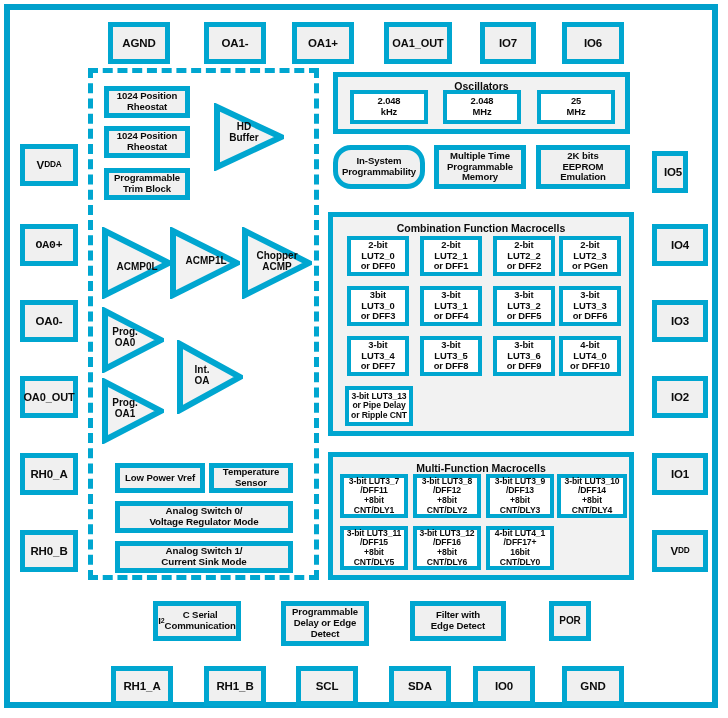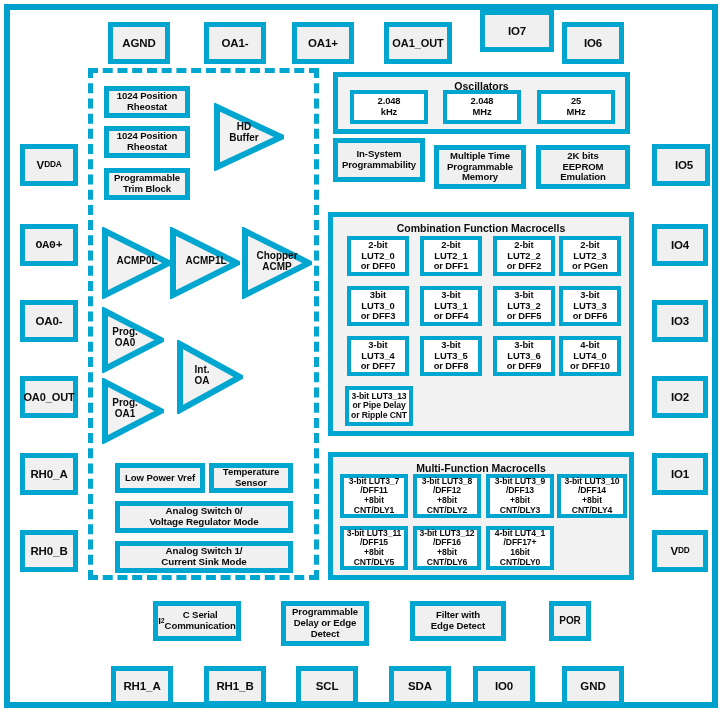--- a/index.html
+++ b/index.html
@@ -106,31 +106,31 @@
 <body>
 
 <div id="canvas">
 
   <div id="device-frame"></div>
 
   <div class="box pin" style="left:108px;top:22px;width:62px;height:42px;">AGND</div>
   <div class="box pin" style="left:204px;top:22px;width:62px;height:42px;">OA1-</div>
   <div class="box pin" style="left:292px;top:22px;width:62px;height:42px;">OA1+</div>
   <div class="box pin pin-wide" style="left:384px;top:22px;width:68px;height:42px;">OA1_OUT</div>
-  <div class="box pin" style="left:480px;top:10px;width:74px;height:42px;">IO7</div>
+  <div class="box pin" style="left:480px;top:22px;width:56px;height:42px;">IO7</div>
   <div class="box pin" style="left:562px;top:22px;width:62px;height:42px;">IO6</div>
 
   <div class="box pin" style="left:20px;top:144px;width:58px;height:42px;">V<span class="sub">DDA</span></div>
   <div class="box pin" style="left:20px;top:224px;width:58px;height:42px;font-family:Liberation Mono, monospace;">OA0+</div>
   <div class="box pin" style="left:20px;top:300px;width:58px;height:42px;">OA0-</div>
   <div class="box pin pin-wide" style="left:20px;top:376px;width:58px;height:42px;">OA0_OUT</div>
   <div class="box pin" style="left:20px;top:453px;width:58px;height:42px;">RH0_A</div>
   <div class="box pin" style="left:20px;top:530px;width:58px;height:42px;">RH0_B</div>
 
-  <div class="box pin" style="left:652px;top:144px;width:58px;height:42px;padding-left:6px;">IO5</div>
+  <div class="box pin" style="left:652px;top:151px;width:36px;height:42px;padding-left:6px;">IO5</div>
   <div class="box pin" style="left:652px;top:224px;width:56px;height:42px;">IO4</div>
   <div class="box pin" style="left:652px;top:300px;width:56px;height:42px;">IO3</div>
   <div class="box pin" style="left:652px;top:376px;width:56px;height:42px;">IO2</div>
   <div class="box pin" style="left:652px;top:453px;width:56px;height:42px;">IO1</div>
   <div class="box pin" style="left:652px;top:530px;width:56px;height:42px;">V<span class="sub">DD</span></div>
 
   <div id="analog-region"></div>
 
   <div class="box" style="left:104px;top:86px;width:86px;height:32px;font-size:9.6px;">1024&nbsp;Position<br>Rheostat</div>
   <div class="box" style="left:104px;top:126px;width:86px;height:32px;font-size:9.6px;">1024&nbsp;Position<br>Rheostat</div>
@@ -140,21 +140,21 @@
     <svg width="72" height="68" viewBox="0 0 72 68">
       <polygon points="5,4 5,64 69,34" fill="#f2f2f2" stroke="#00a6d0" stroke-width="6" stroke-linejoin="miter"></polygon>
     </svg>
     <div class="tri-label" style="left:10px;top:19px;width:44px;">HD<br>Buffer</div>
   </div>
 
   <div class="tri" style="left:100px;top:227px;">
     <svg width="72" height="72" viewBox="0 0 72 72">
       <polygon points="5,4 5,68 69,36" fill="#f2f2f2" stroke="#00a6d0" stroke-width="6" stroke-linejoin="miter"></polygon>
     </svg>
-    <div class="tri-label" style="left:2px;top:29px;width:70px;text-align:center;">ACMP0L</div>
+    <div class="tri-label" style="left:2px;top:35px;width:70px;text-align:center;">ACMP0L</div>
   </div>
 
   <div class="tri" style="left:168px;top:227px;">
     <svg width="72" height="72" viewBox="0 0 72 72">
       <polygon points="5,4 5,68 69,36" fill="#f2f2f2" stroke="#00a6d0" stroke-width="6" stroke-linejoin="miter"></polygon>
     </svg>
     <div class="tri-label" style="left:3px;top:29px;width:70px;">ACMP1L</div>
   </div>
 
   <div class="tri" style="left:240px;top:227px;">
@@ -190,21 +190,21 @@
   <div class="box" style="left:115px;top:501px;width:178px;height:32px;font-size:9.8px;">Analog&nbsp;Switch&nbsp;0/<br>Voltage&nbsp;Regulator&nbsp;Mode</div>
   <div class="box" style="left:115px;top:541px;width:178px;height:32px;font-size:9.8px;">Analog&nbsp;Switch&nbsp;1/<br>Current&nbsp;Sink&nbsp;Mode</div>
 
   <div class="group" style="left:333px;top:72px;width:297px;height:62px;">
     <div class="group-title" style="top:3px;">Oscillators</div>
   </div>
   <div class="box cell" style="left:350px;top:90px;width:78px;height:34px;">2.048<br>kHz</div>
   <div class="box cell" style="left:443px;top:90px;width:78px;height:34px;">2.048<br>MHz</div>
   <div class="box cell" style="left:537px;top:90px;width:78px;height:34px;">25<br>MHz</div>
 
-  <div class="box" style="left:333px;top:138px;width:92px;height:44px;font-size:9.6px;">In-System<br>Programmability</div>
+  <div class="box" style="left:333px;top:145px;width:92px;height:44px;font-size:9.6px;border-radius:18px;">In-System<br>Programmability</div>
   <div class="box" style="left:434px;top:145px;width:92px;height:44px;font-size:9.6px;">Multiple&nbsp;Time<br>Programmable<br>Memory</div>
   <div class="box" style="left:536px;top:145px;width:94px;height:44px;font-size:9.6px;">2K&nbsp;bits<br>EEPROM<br>Emulation</div>
 
   <div class="group" style="left:328px;top:212px;width:306px;height:224px;">
     <div class="group-title" style="top:5px;">Combination Function Macrocells</div>
   </div>
 
   <div class="box cell" style="left:347px;top:236px;width:62px;height:40px;">2-bit<br>LUT2_0<br>or&nbsp;DFF0</div>
   <div class="box cell" style="left:420px;top:236px;width:62px;height:40px;">2-bit<br>LUT2_1<br>or&nbsp;DFF1</div>
   <div class="box cell" style="left:493px;top:236px;width:62px;height:40px;">2-bit<br>LUT2_2<br>or&nbsp;DFF2</div>

